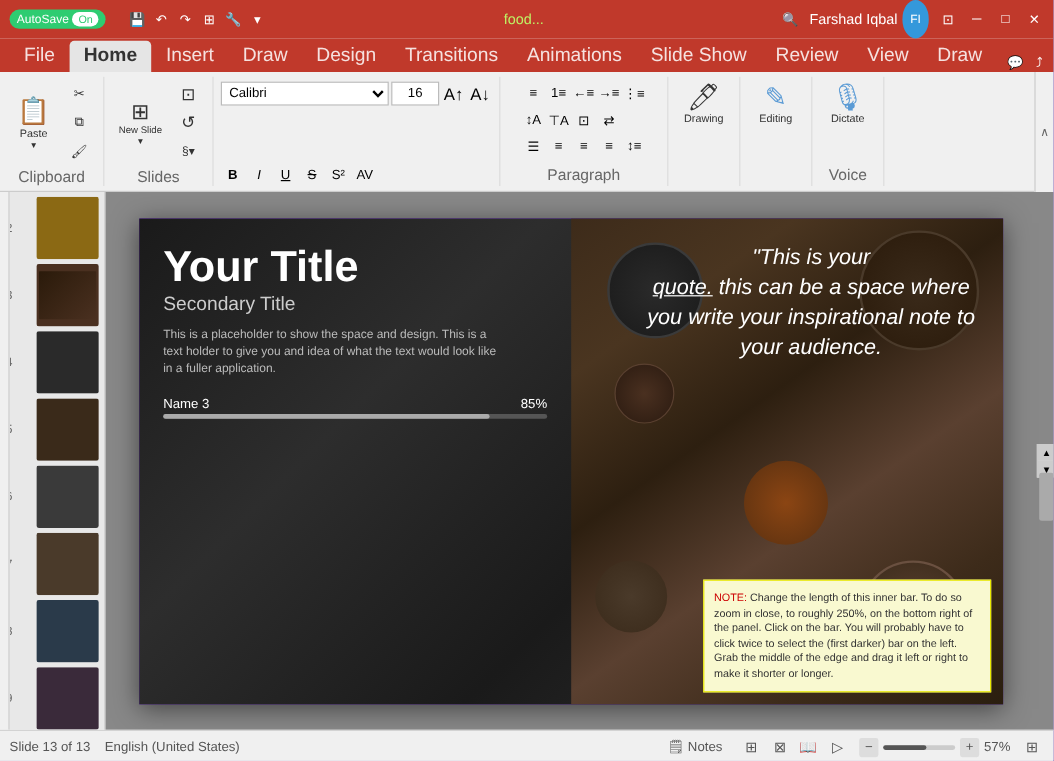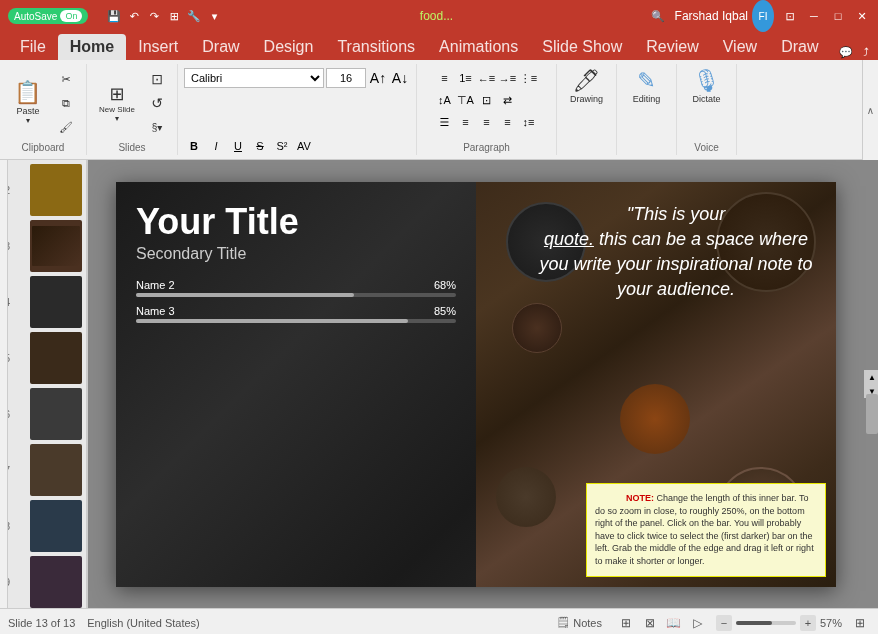--- a/index.html
+++ b/index.html
@@ -60,21 +60,21 @@
     }
     .ribbon-group {
       display: flex;
       flex-direction: column;
       align-items: center;
       border-right: 1px solid #ddd;
       padding: 2px 6px;
       min-width: 60px;
     }
     .ribbon-group-label {
-      font-size: 10px;
+      font-size: 13px;
       color: #666;
       margin-top: auto;
       padding-top: 2px;
     }
     .ribbon-row { display: flex; align-items: center; gap: 2px; flex: 1; }
     .ribbon-btn {
       width: 32px; height: 32px;
       display: flex; flex-direction: column;
       align-items: center; justify-content: center;
       cursor: pointer;
@@ -238,21 +238,21 @@
       right: 10px;
       bottom: 10px;
       width: 240px;
       background: #f9f9d0;
       border: 1px solid #e8e800;
       padding: 8px;
       font-size: 9px;
       color: #333;
       line-height: 1.4;
     }
-    .note-box .note-title { color: #c00; font-weight: bold; margin-left: 31px; }
+    .note-box .note-title { color: #c00; font-weight: normal; }
 
     
     .canvas-scrollbar {
       width: 14px;
       background: #e0e0e0;
       border-left: 1px solid #ccc;
       display: flex;
       flex-direction: column;
     }
     .scrollbar-btn { width: 14px; height: 14px; background: #ccc; display: flex; align-items: center; justify-content: center; font-size: 8px; cursor: pointer; }
@@ -530,31 +530,23 @@
           <div style="position:absolute;top:10px;right:20px;width:100px;height:100px;border-radius:50%;background:radial-gradient(circle,#3a2a1a,#2a1a0a);border:2px solid #4a3a2a;"></div>
           <div style="position:absolute;bottom:60px;left:20px;width:60px;height:60px;border-radius:50%;background:radial-gradient(circle,#4a3a2a,#3a2a1a);"></div>
           <div style="position:absolute;bottom:30px;right:30px;width:90px;height:90px;border-radius:50%;background:radial-gradient(circle,#5a4030,#3a2a1a);border:2px solid #6a5040;"></div>
           <div style="position:absolute;top:50%;left:40%;width:70px;height:70px;border-radius:50%;background:radial-gradient(circle,#8B4513,#5a3010);"></div>
           <div style="position:absolute;top:30%;left:10%;width:50px;height:50px;border-radius:50%;background:radial-gradient(circle,#4a3020,#2a1a10);border:1px solid #5a4030;"></div>
         </div>
 
         <div class="slide-left">
           <div class="slide-title">Your Title</div>
           <div class="slide-subtitle">Secondary Title</div>
+          <div class="slide-body">This is a placeholder to show the space and design. This is a text holder to give you and idea of what the text would look like in a fuller application.</div>
 
           <div class="progress-section">
-            <div class="progress-item">
-              <div class="progress-label-row">
-                <span>Name 2</span>
-                <span>68%</span>
-              </div>
-              <div class="progress-track">
-                <div class="progress-fill" style="width:68%;"></div>
-              </div>
-            </div>
             <div class="progress-item">
               <div class="progress-label-row">
                 <span>Name 3</span>
                 <span>85%</span>
               </div>
               <div class="progress-track">
                 <div class="progress-fill" style="width:85%;"></div>
               </div>
             </div>
           </div>

